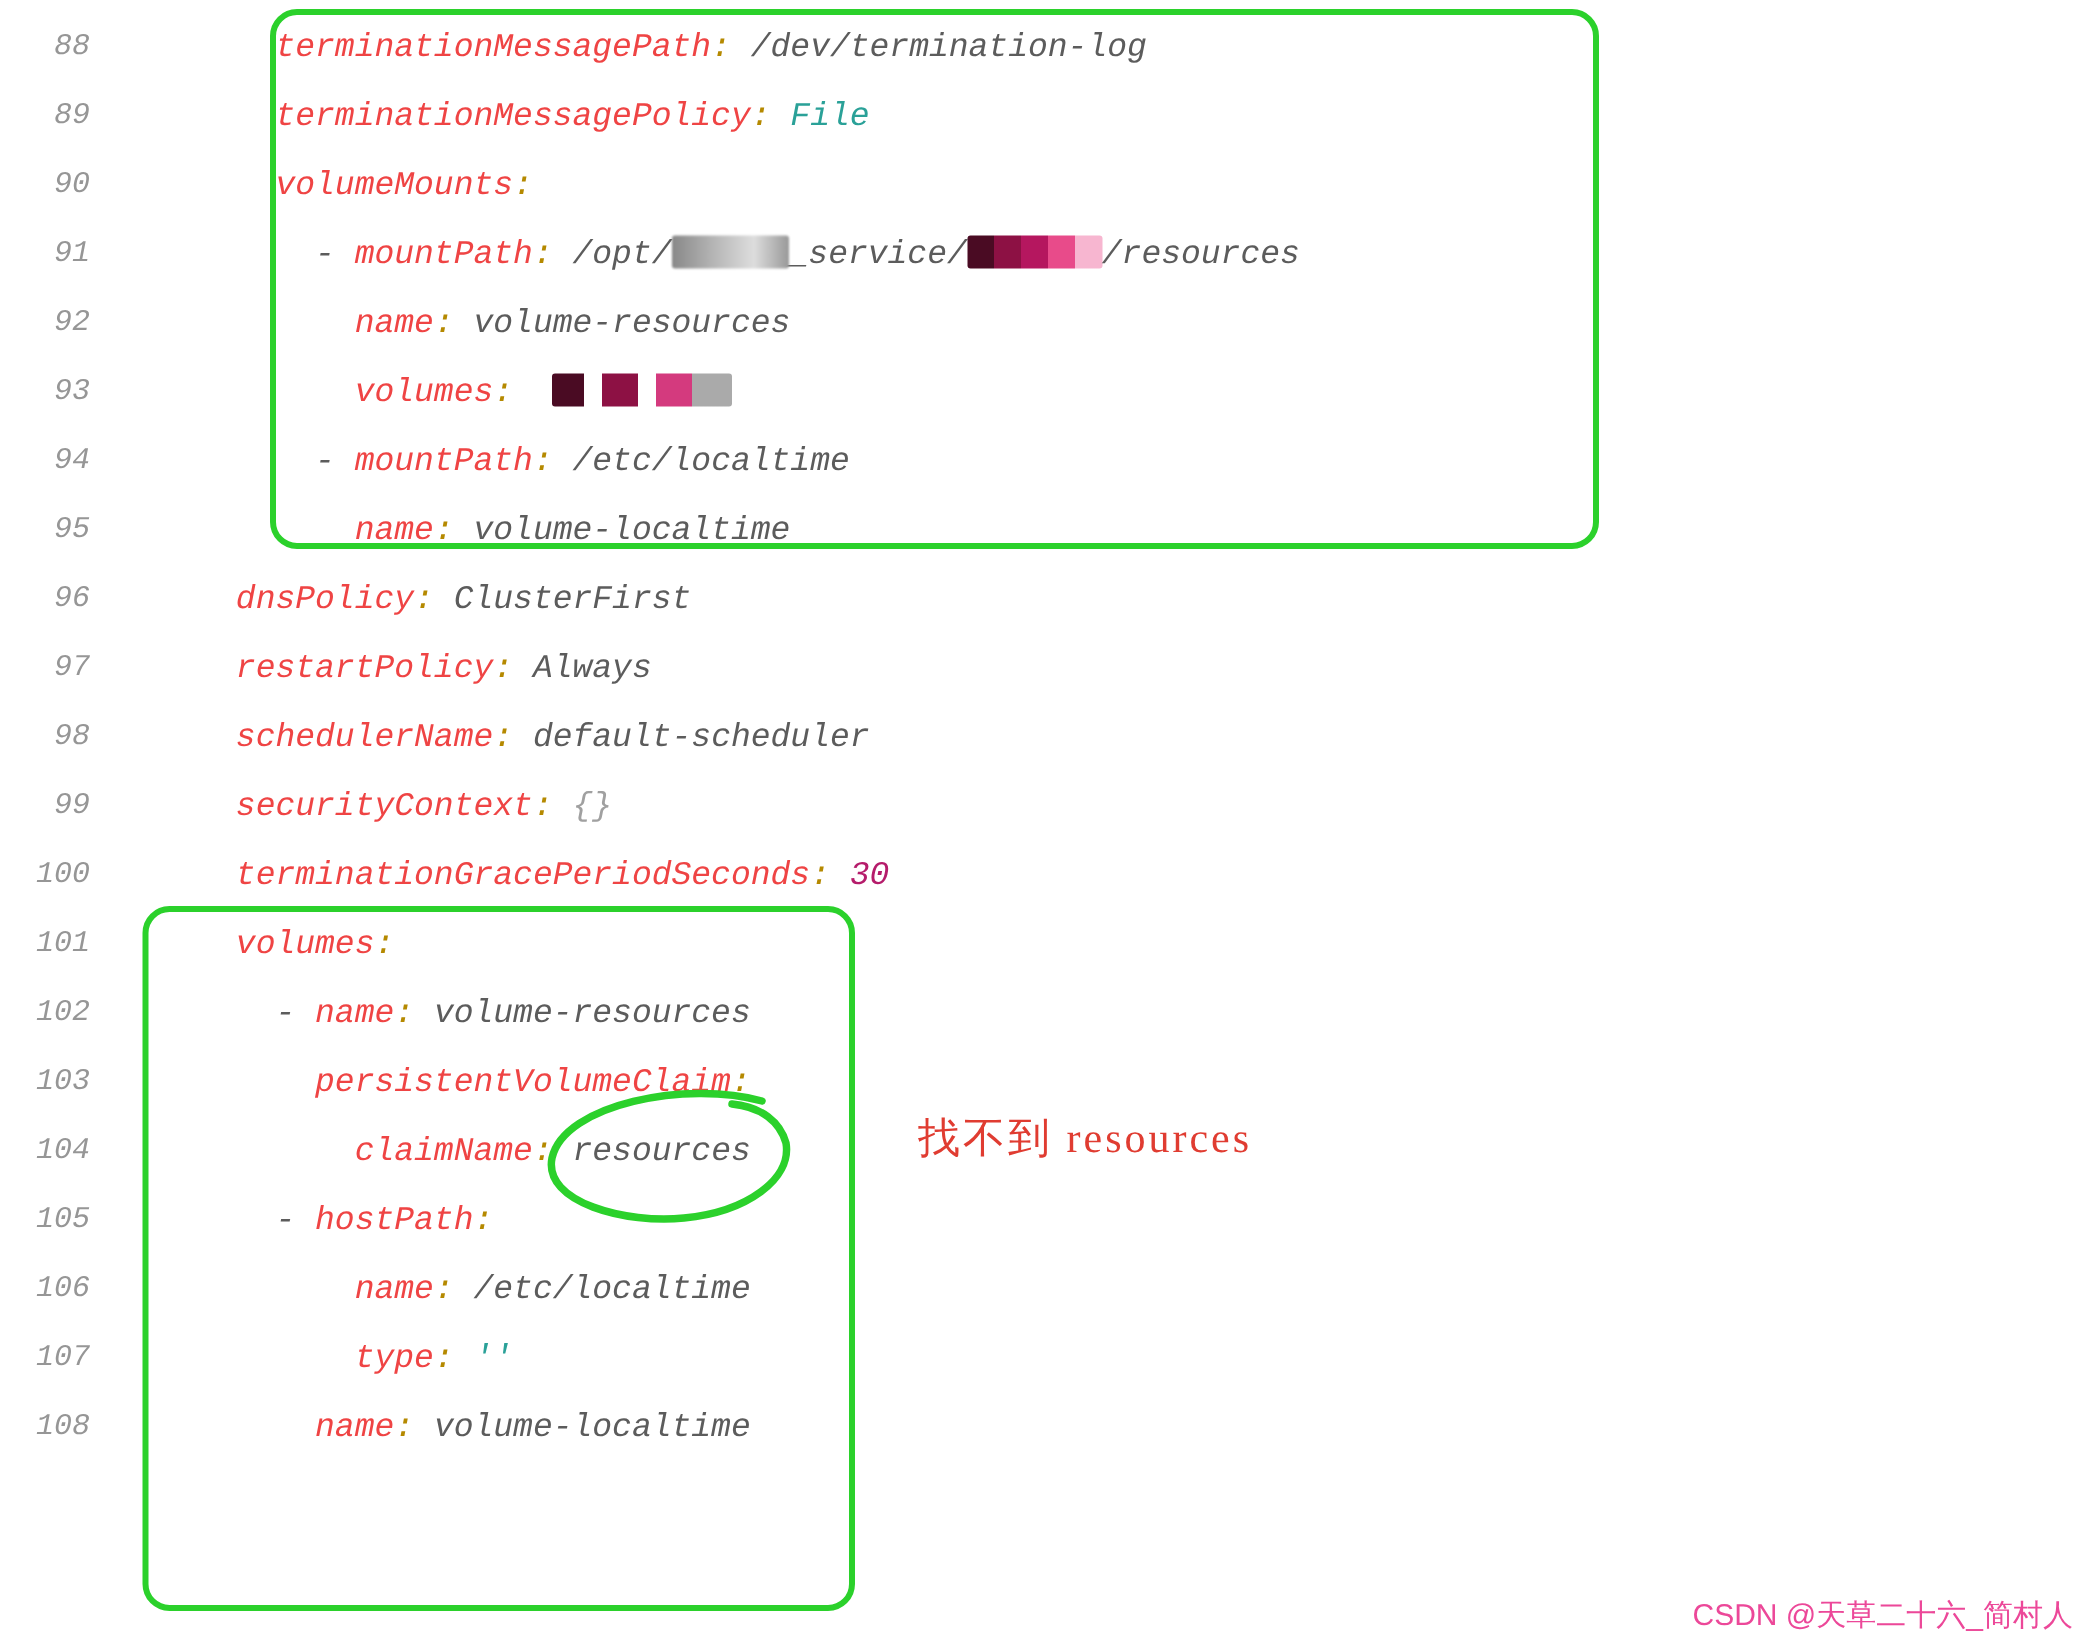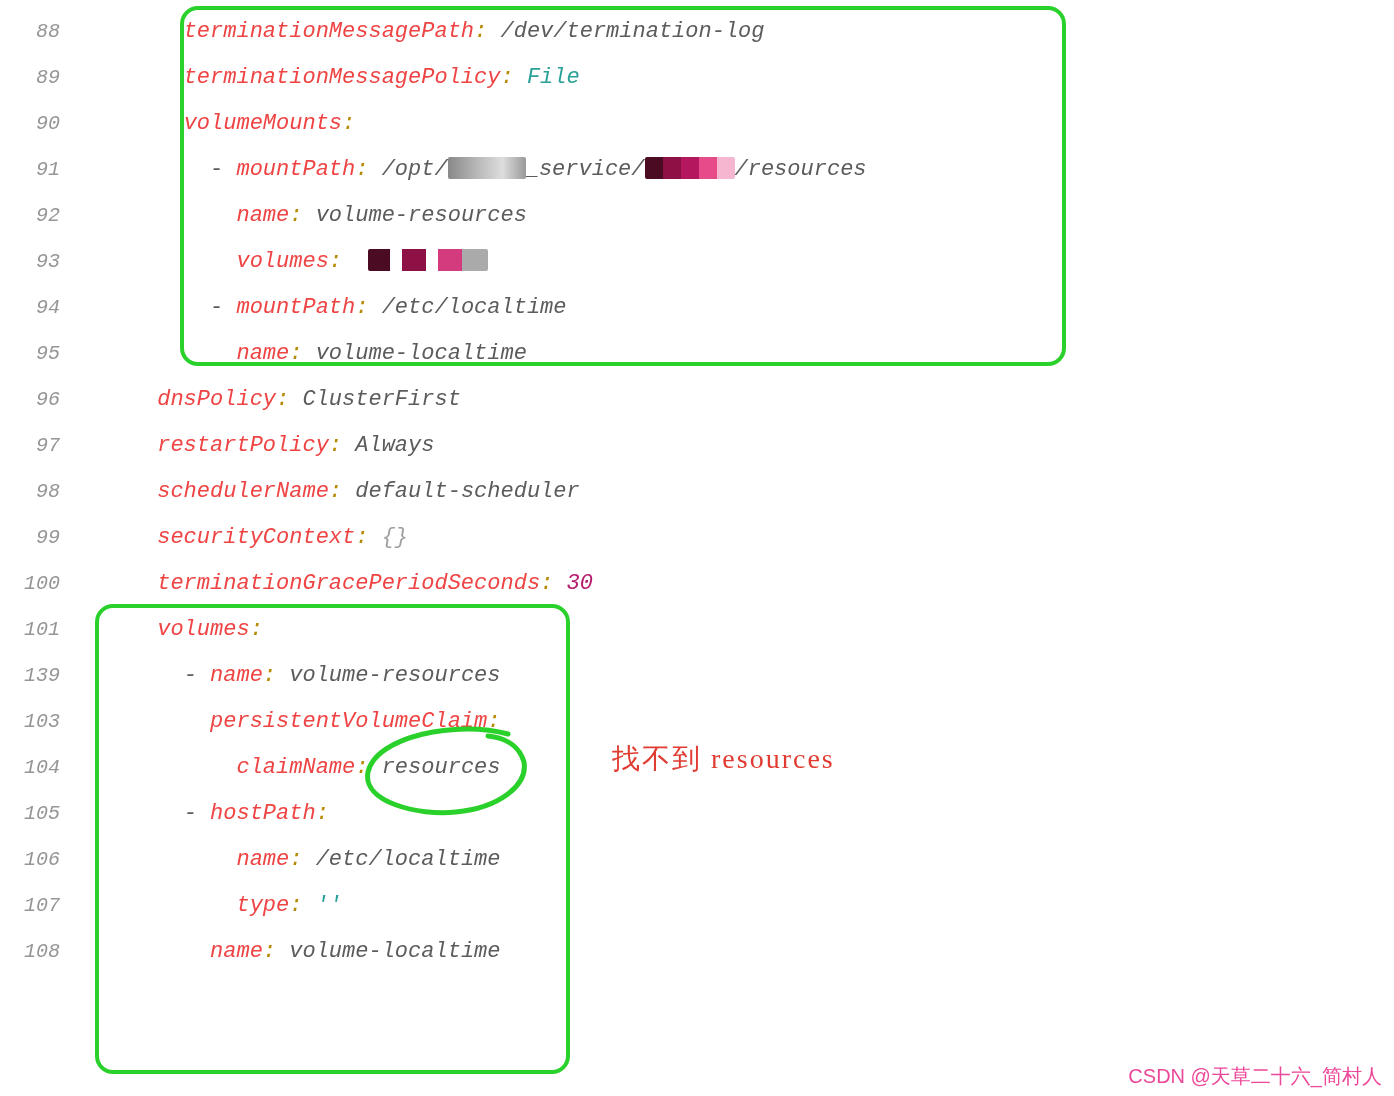--- a/index.html
+++ b/index.html
@@ -79,21 +79,21 @@
     <div class="line"><span class="gutter">92</span><span class="code">            <span class="key">name</span><span class="colon">:</span> <span class="code">volume-resources</span></span></div>
     <div class="line"><span class="gutter">93</span><span class="code">            <span class="key">volumes</span><span class="colon">:</span> <span class="code"> </span><span class="redact p2"></span></span></div>
     <div class="line"><span class="gutter">94</span><span class="code">          <span class="dash">- </span><span class="key">mountPath</span><span class="colon">:</span> <span class="code">/etc/localtime</span></span></div>
     <div class="line"><span class="gutter">95</span><span class="code">            <span class="key">name</span><span class="colon">:</span> <span class="code">volume-localtime</span></span></div>
     <div class="line"><span class="gutter">96</span><span class="code">      <span class="key">dnsPolicy</span><span class="colon">:</span> <span class="code">ClusterFirst</span></span></div>
     <div class="line"><span class="gutter">97</span><span class="code">      <span class="key">restartPolicy</span><span class="colon">:</span> <span class="code">Always</span></span></div>
     <div class="line"><span class="gutter">98</span><span class="code">      <span class="key">schedulerName</span><span class="colon">:</span> <span class="code">default-scheduler</span></span></div>
     <div class="line"><span class="gutter">99</span><span class="code">      <span class="key">securityContext</span><span class="colon">:</span> <span class="braces">{}</span></span></div>
     <div class="line"><span class="gutter">100</span><span class="code">      <span class="key">terminationGracePeriodSeconds</span><span class="colon">:</span> <span class="num">30</span></span></div>
     <div class="line"><span class="gutter">101</span><span class="code">      <span class="key">volumes</span><span class="colon">:</span> </span></div>
-    <div class="line"><span class="gutter">139</span><span class="code">        <span class="dash">- </span><span class="key">name</span><span class="colon">:</span> <span class="code">volume-resources</span></span></div>
+    <div class="line"><span class="gutter">102</span><span class="code">        <span class="dash">- </span><span class="key">name</span><span class="colon">:</span> <span class="code">volume-resources</span></span></div>
     <div class="line"><span class="gutter">103</span><span class="code">          <span class="key">persistentVolumeClaim</span><span class="colon">:</span> </span></div>
     <div class="line"><span class="gutter">104</span><span class="code">            <span class="key">claimName</span><span class="colon">:</span> <span class="code">resources</span></span></div>
     <div class="line"><span class="gutter">105</span><span class="code">        <span class="dash">- </span><span class="key">hostPath</span><span class="colon">:</span> </span></div>
     <div class="line"><span class="gutter">106</span><span class="code">            <span class="key">name</span><span class="colon">:</span> <span class="code">/etc/localtime</span></span></div>
     <div class="line"><span class="gutter">107</span><span class="code">            <span class="key">type</span><span class="colon">:</span> <span class="str">''</span></span></div>
     <div class="line"><span class="gutter">108</span><span class="code">          <span class="key">name</span><span class="colon">:</span> <span class="code">volume-localtime</span></span></div>
   </div>
 
 <div class="box box1"></div>
 <div class="box box2"></div>

